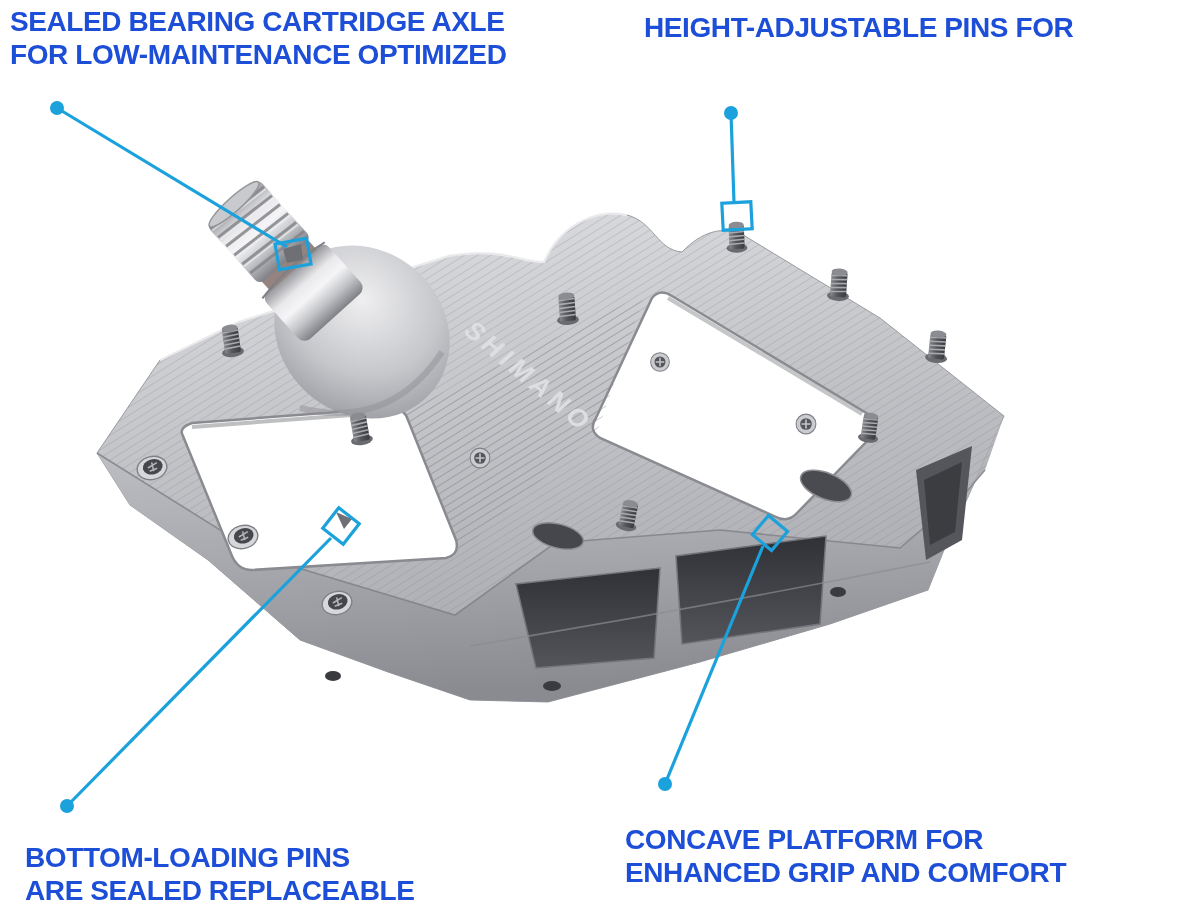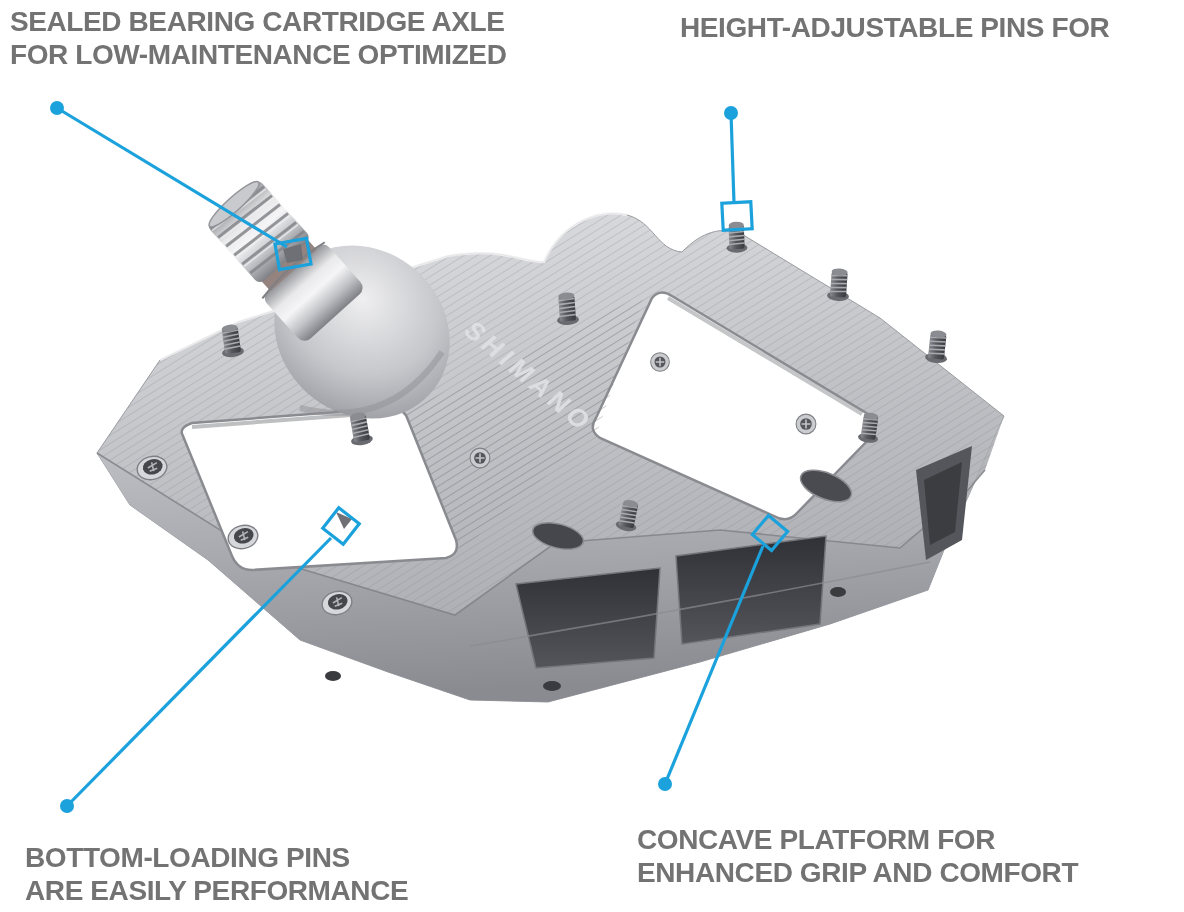--- a/index.html
+++ b/index.html
@@ -10,27 +10,27 @@
     overflow:hidden;
     font-family:"Liberation Sans", sans-serif;
   }
   .stage svg{position:absolute;left:0;top:0;}
   .lbl{
     position:absolute;
     font-weight:700;
     font-size:28px;
     line-height:33px;
     letter-spacing:-0.4px;
-    color:#737373;
+    color:#1d4ed8;
     white-space:nowrap;
   }
   .lbl-tl{left:10px;top:5px;}
-  .lbl-tr{left:680px;top:11px;}
+  .lbl-tr{left:644px;top:11px;}
   .lbl-bl{left:25px;top:841px;}
-  .lbl-br{left:625px;top:823px;margin-left:12px;}
+  .lbl-br{left:625px;top:823px;}
 </style>
 </head>
 <body>
 
 <div class="stage">
 
   <svg width="1184" height="912" viewBox="0 0 1184 912">
     <defs>
       <linearGradient id="gDeck" x1="0" y1="0" x2="0.25" y2="1">
         <stop offset="0" stop-color="#dfe0e3"></stop>
@@ -230,21 +230,21 @@
     <div>SEALED BEARING CARTRIDGE AXLE</div>
     <div>FOR LOW-MAINTENANCE OPTIMIZED</div>
   </div>
 
   <div class="lbl lbl-tr">
     <div>HEIGHT-ADJUSTABLE PINS FOR</div>
   </div>
 
   <div class="lbl lbl-bl">
     <div>BOTTOM-LOADING PINS</div>
-    <div>ARE EASILY PERFORMANCE</div>
+    <div>ARE SEALED REPLACEABLE</div>
   </div>
 
   <div class="lbl lbl-br">
     <div>CONCAVE PLATFORM FOR</div>
     <div>ENHANCED GRIP AND COMFORT</div>
   </div>
 
 </div>
 
 </body></html>

